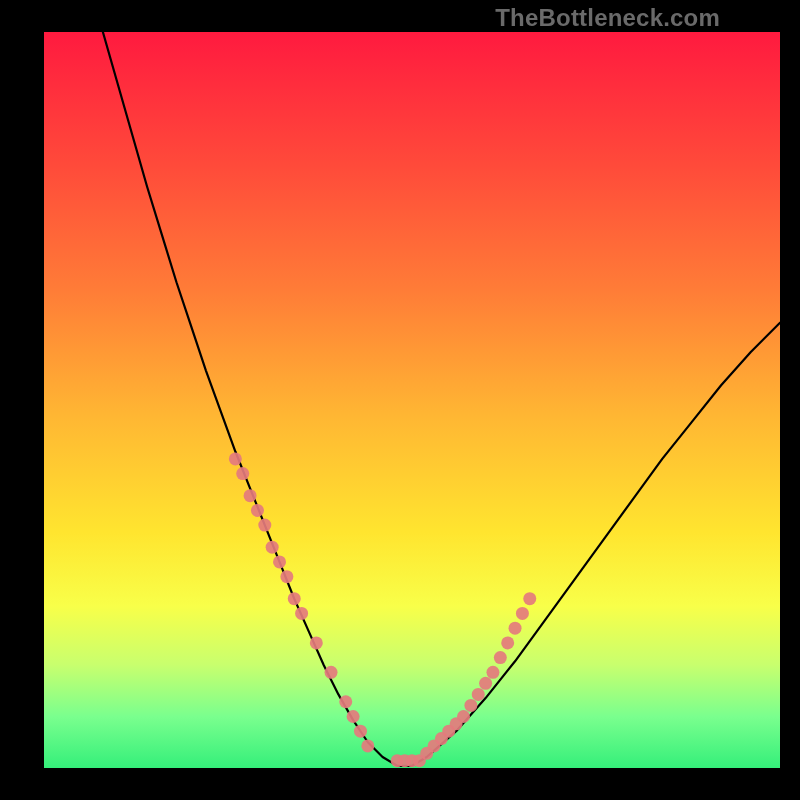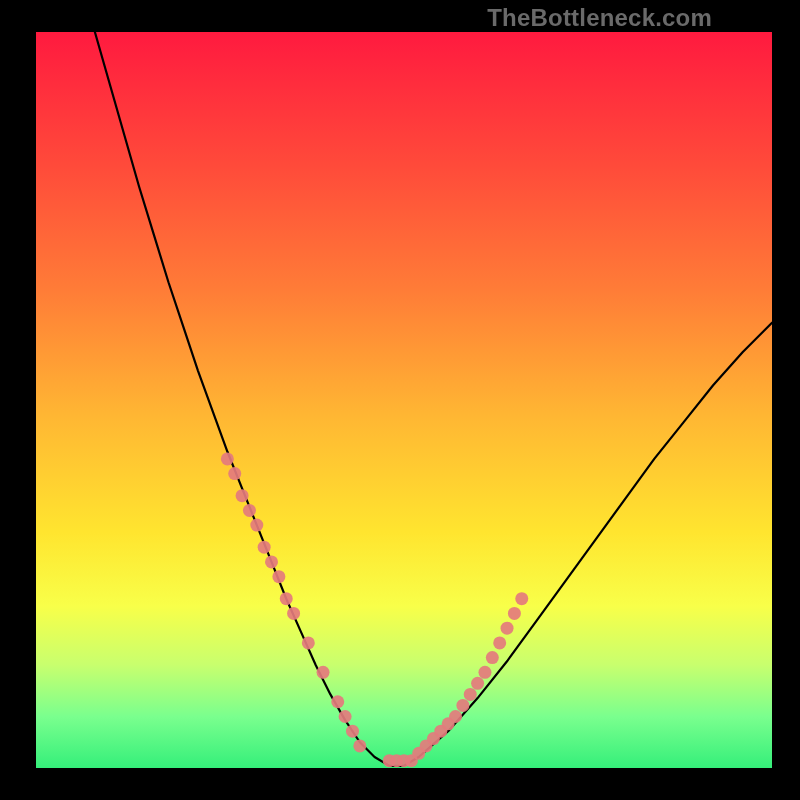--- a/index.html
+++ b/index.html
@@ -5,21 +5,21 @@
   html, body {
     margin: 0;
     padding: 0;
     width: 800px;
     height: 800px;
     background: #000;
     overflow: hidden;
   }
   #frame {
     position: absolute;
-    left: 4px;
+    left: 12px;
     top: 0;
     width: 728px;
     height: 800px;
     background: #000;
   }
   #plot {
     position: absolute;
     left: 32px;
     top: 32px;
     width: 736px;

